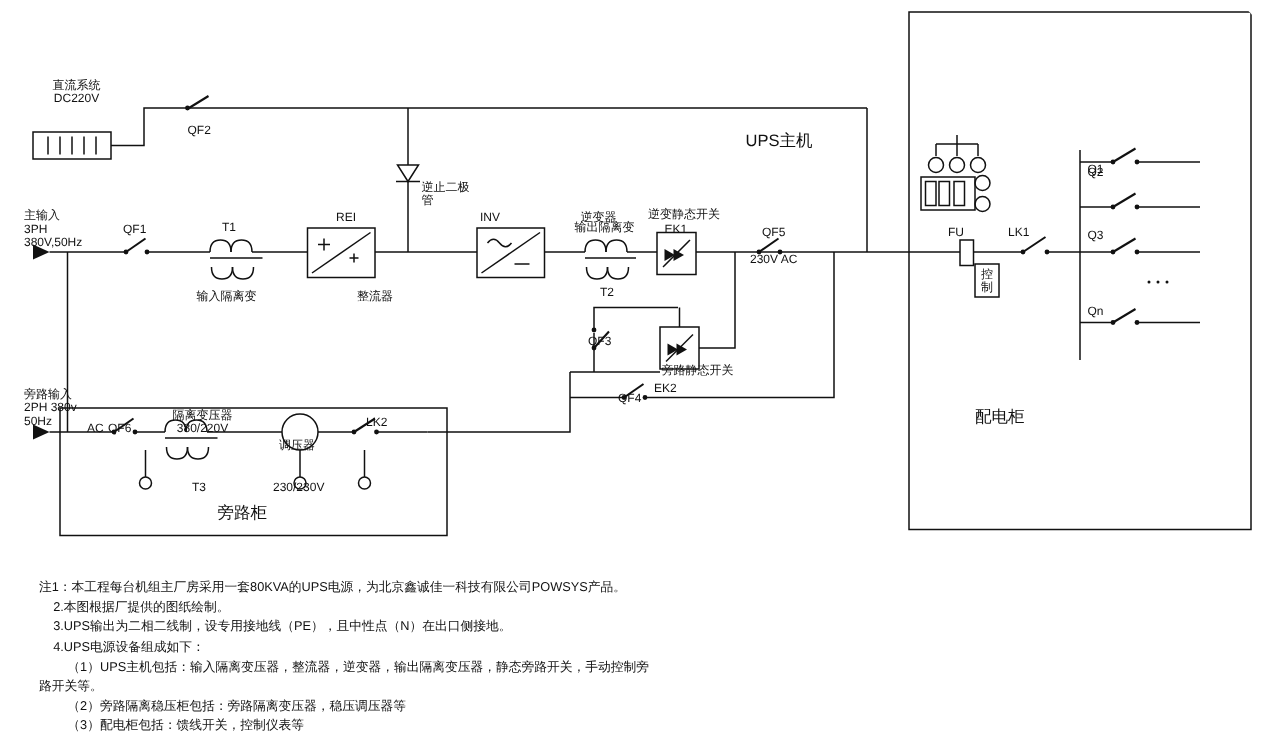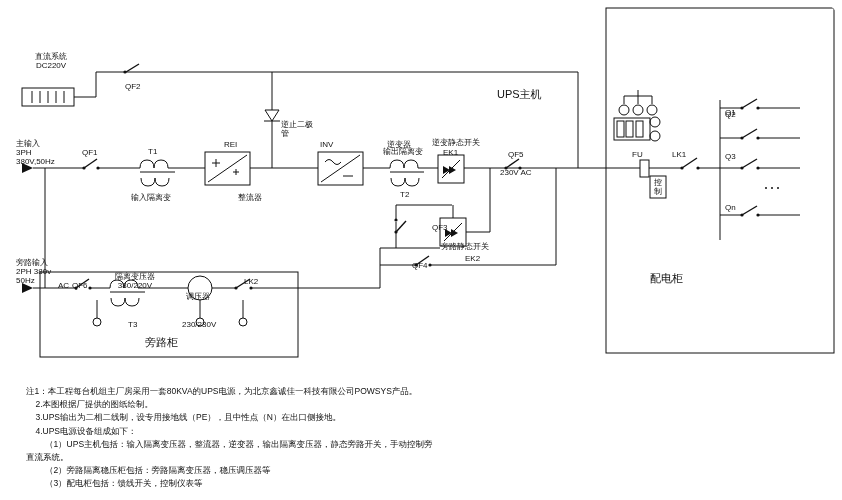--- a/index.html
+++ b/index.html
@@ -228,23 +228,23 @@
   <div class="lbl" style="left:383px;top:147px;">输出隔离变</div>
   <div class="lbl" style="left:400px;top:190px;">T2</div>
 
   <div class="lbl" style="left:432px;top:138px;">逆变静态开关</div>
   <div class="lbl" style="left:443px;top:148px;">EK1</div>
 
   <div class="lbl" style="left:508px;top:150px;">QF5</div>
   <div class="lbl" style="left:500px;top:168px;">230V AC</div>
 
   <div class="lbl" style="left:441px;top:242px;">旁路静态开关</div>
-  <div class="lbl" style="left:465px;top:254px;">EK2</div>
-
-  <div class="lbl" style="left:392px;top:223px;margin-left:40px;">QF3</div>
+  <div class="lbl" style="left:436px;top:254px;">EK2</div>
+
+  <div class="lbl" style="left:392px;top:223px;">QF3</div>
   <div class="lbl" style="left:412px;top:261px;">QF4</div>
   <div class="lbl" style="left:72px;top:281px;">QF6</div>
 
   <div class="lbl c" style="left:96px;top:272px;width:78px;">隔离变压器
 380/220V</div>
   <div class="lbl" style="left:128px;top:320px;">T3</div>
   <div class="lbl" style="left:186px;top:292px;font-family:Liberation Serif, serif;">调压器</div>
   <div class="lbl" style="left:182px;top:320px;">230/230V</div>
   <div class="lbl" style="left:244px;top:277px;">LK2</div>
 
@@ -260,17 +260,17 @@
 
   <div class="lbl big" style="left:497px;top:88px;">UPS主机</div>
   <div class="lbl big" style="left:650px;top:272px;">配电柜</div>
   <div class="lbl big" style="left:145px;top:336px;">旁路柜</div>
 
   <div class="note" style="left:26px;top:385px;"><span>注1：本工程每台机组主厂房采用一套80KVA的UPS电源，为北京鑫诚佳一科技有限公司POWSYS产品。</span>
 <span>    2.本图根据厂提供的图纸绘制。</span>
 <span>    3.UPS输出为二相二线制，设专用接地线（PE），且中性点（N）在出口侧接地。</span>
 <span>    4.UPS电源设备组成如下：</span>
 <span>        （1）UPS主机包括：输入隔离变压器，整流器，逆变器，输出隔离变压器，静态旁路开关，手动控制旁</span>
-<span>直流系统。</span>
+<span>路开关等。</span>
 <span>        （2）旁路隔离稳压柜包括：旁路隔离变压器，稳压调压器等</span>
 <span>        （3）配电柜包括：馈线开关，控制仪表等</span></div>
 
 </div>
 
 </body></html>

